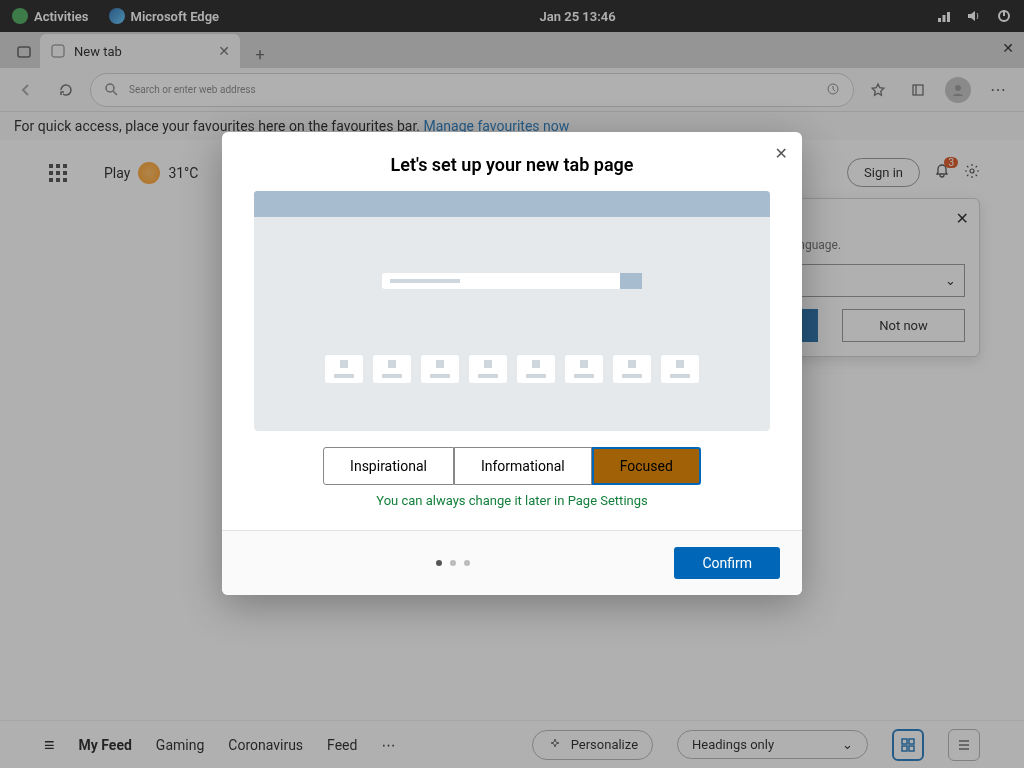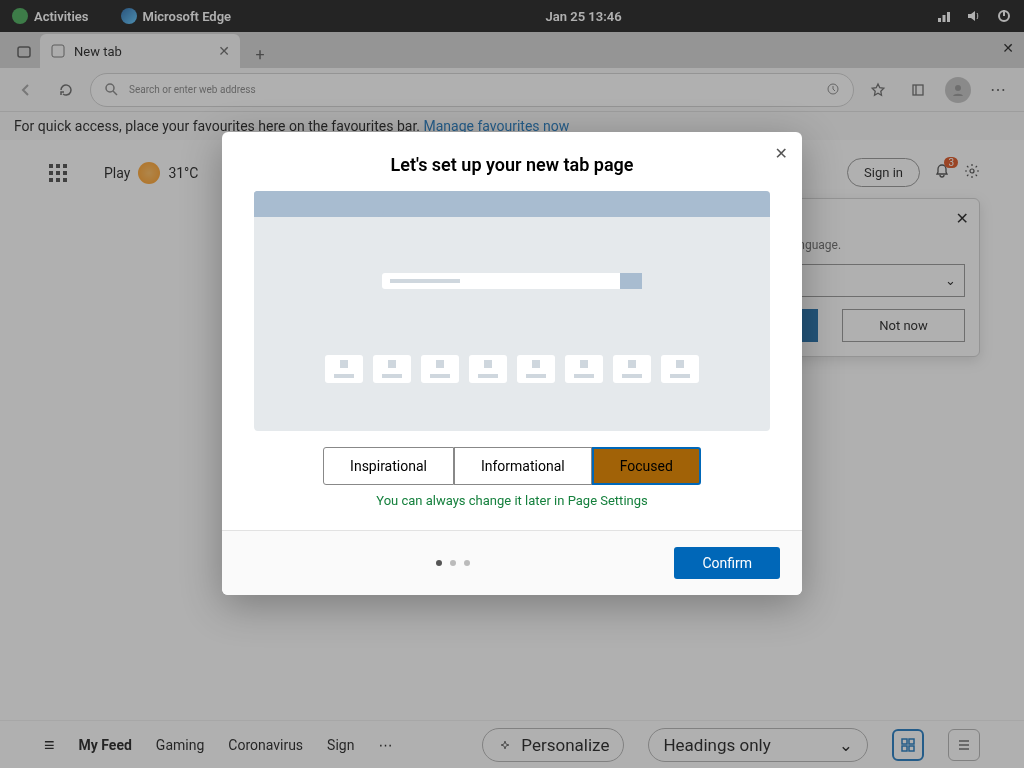--- a/index.html
+++ b/index.html
@@ -1,20 +1,20 @@
 <!DOCTYPE html>
 <html><head>
 <meta charset="utf-8">
 <style>
 * { margin: 0; padding: 0; box-sizing: border-box; font-family: -apple-system, BlinkMacSystemFont, "Segoe UI", Roboto, sans-serif; }
 body { width: 1024px; height: 768px; overflow: hidden; background: #f5f5f5; position: relative; }
 
 
 .os-bar { background: #000; color: #fff; height: 32px; display: flex; align-items: center; padding: 0 12px; font-size: 13px; font-weight: 600; }
-.os-bar .left { display: flex; align-items: center; gap: 32px; }
+.os-bar .left { display: flex; align-items: center; gap: 20px; }
 .os-bar .center { flex: 1; text-align: center; }
 .os-bar .right { display: flex; align-items: center; gap: 14px; }
 .os-bar .app-item { display: flex; align-items: center; gap: 6px; }
 .activities-icon { width: 16px; height: 16px; background: #2ea043; border-radius: 50%; display: inline-block; }
 .edge-icon-small { width: 16px; height: 16px; background: linear-gradient(135deg, #0c59a4, #4cc2ff); border-radius: 50%; display: inline-block; }
 .tray-icon { width: 16px; height: 16px; display: inline-flex; align-items: center; justify-content: center; }
 
 
 .tab-strip { background: #cecece; height: 36px; display: flex; align-items: flex-end; padding-left: 8px; position: relative; }
 .tab-btn-left { width: 32px; height: 32px; display: flex; align-items: center; justify-content: center; }
@@ -55,21 +55,21 @@
 .lang-select { width: 100%; border: 1px solid #888; padding: 8px; font-size: 13px; display: flex; justify-content: space-between; margin-bottom: 12px; }
 .lang-actions { display: flex; gap: 24px; }
 .lang-actions button { flex: 1; padding: 8px; font-size: 13px; border: 1px solid #888; background: #fff; }
 .lang-actions button.primary { background: #005a9e; color: #fff; border-color: #005a9e; }
 
 
 .feed-bar { position: absolute; bottom: 0; left: 0; right: 0; height: 48px; display: flex; align-items: center; padding: 0 44px; gap: 24px; font-size: 14px; border-top: 1px solid #eee; }
 .feed-bar .hamburger { font-size: 18px; }
 .feed-bar .tab-link.bold { font-weight: 700; }
 .feed-bar .spacer { flex: 1; }
-.pill { border: 1px solid #aaa; border-radius: 18px; padding: 6px 14px; display: flex; align-items: flex-end; gap: 8px; font-size: 17px; }
+.pill { border: 1px solid #aaa; border-radius: 18px; padding: 6px 14px; display: flex; align-items: flex-start; gap: 8px; font-size: 13px; }
 .view-btn { border: 1px solid #aaa; border-radius: 6px; width: 32px; height: 32px; display: flex; align-items: center; justify-content: center; }
 .view-btn.active { border: 2px solid #0067b8; color: #0067b8; }
 
 
 .scrim { position: absolute; inset: 0; background: rgba(80,80,80,.45); z-index: 10; }
 .modal { position: absolute; left: 50%; top: 132px; transform: translateX(-50%); width: 580px; background: #fff; border-radius: 6px; box-shadow: 0 10px 40px rgba(0,0,0,.3); z-index: 20; overflow: hidden; }
 .modal .close { position: absolute; right: 14px; top: 12px; font-size: 16px; color: #555; }
 .modal h2 { text-align: center; font-size: 18px; font-weight: 600; padding: 22px 0 16px; }
 .preview { margin: 0 32px; height: 240px; background: #e5e9ec; border-radius: 4px; position: relative; overflow: hidden; }
 .preview .tabshape { width: 130px; height: 26px; background: #a8bcd0; border-radius: 0 0 6px 0; }
@@ -247,21 +247,21 @@
       <button class="primary"></button>
       <button>Not now</button>
     </div>
   </div>
 
   <div class="feed-bar">
     <span class="hamburger">≡</span>
     <span class="tab-link bold">My Feed</span>
     <span class="tab-link">Gaming</span>
     <span class="tab-link">Coronavirus</span>
-    <span class="tab-link">Sign</span>
+    <span class="tab-link">Feed</span>
     <span>⋯</span>
     <div class="spacer"></div>
     <div class="pill">
       <svg viewBox="0 0 16 16" fill="none" stroke="#555">
           <path d="M8 2l1 3 3 1-3 1-1 3-1-3-3-1 3-1z"></path>
         </svg>
       <span>Personalize</span>
     </div>
     <div class="pill">
       <span>Headings only</span>

